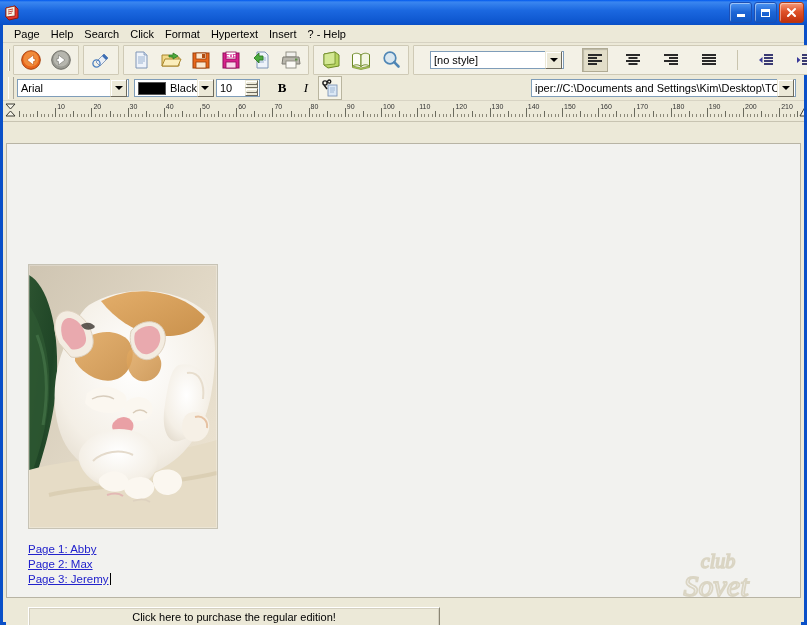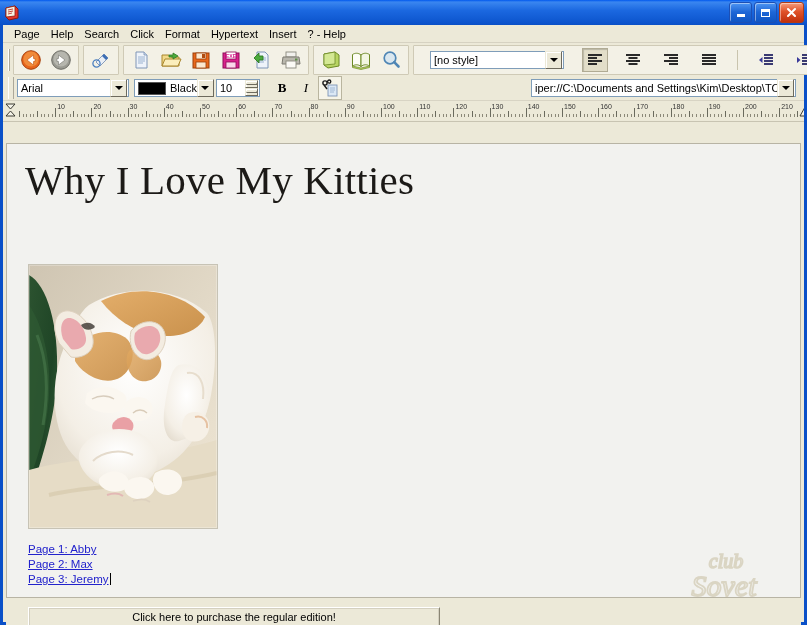--- a/index.html
+++ b/index.html
@@ -172,21 +172,21 @@
   .purchasebtn{
     position:absolute;left:22px;top:4px;width:410px;height:18px;
     background:#ece9d8;border:1px solid #fff;border-right-color:#8a8674;border-bottom-color:#8a8674;
     box-shadow:0 0 0 1px #d4d0c0 inset;
     display:flex;align-items:center;justify-content:center;
     font-size:11px;color:#000;cursor:default;
   }
 
   
   .watermark{
-    position:absolute;right:12px;bottom:14px;width:130px;height:62px;
+    position:absolute;right:20px;bottom:14px;width:130px;height:62px;
     pointer-events:none;opacity:.9;
   }
 
   
   .frame-l{position:absolute;left:0;top:25px;width:3px;height:600px;background:#0a50c8;}
   .frame-r{position:absolute;right:0;top:25px;width:3px;height:600px;background:#0a50c8;}
   .frame-b{position:absolute;left:0;bottom:0;width:807px;height:3px;background:#0a50c8;}
 </style>
 </head>
 <body>
@@ -702,21 +702,20 @@
           <div class="rtick" style="left: 771.06px; height: 3px; background: rgb(139, 136, 120);"></div>
           <div class="rtick" style="left: 774.68px; height: 3px; background: rgb(139, 136, 120);"></div>
           <div class="rtick" style="left: 778.3px; height: 6px;"></div>
           <div class="rmark-r" style="left: 780.3px;"><svg width="11" height="10" viewBox="0 0 11 10">
               <path d="M5.5 1 L10 9 L1 9 Z" fill="#f5f3e8" stroke="#3a3a33" stroke-width="1"></path>
             </svg></div>
         </div>
     </div>
 
     <div class="docarea">
-      <div class="doctitle">Why I Love My Kitties</div>
 
       <div class="photo">
         <svg class="photo-inner" viewBox="0 0 188 263" preserveAspectRatio="none">
           <defs>
             <linearGradient id="bgGrad" x1="0" y1="0" x2="1" y2="1">
               <stop offset="0%" stop-color="#cfc5b2"></stop>
               <stop offset="55%" stop-color="#e2d9c7"></stop>
               <stop offset="100%" stop-color="#efe6d4"></stop>
             </linearGradient>
             <linearGradient id="blanketGrad" x1="0" y1="0" x2="1" y2="1">

